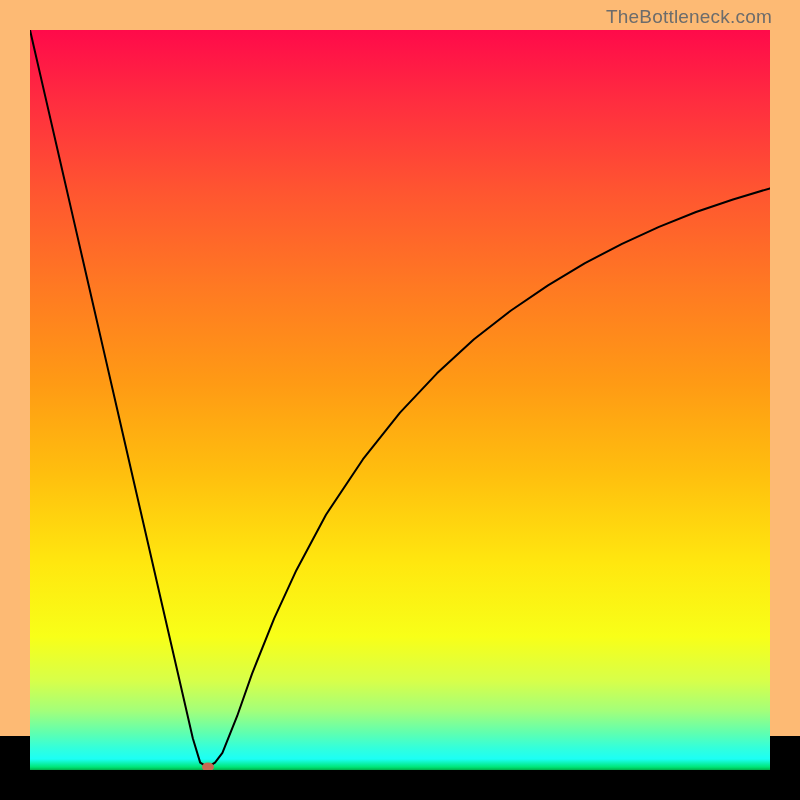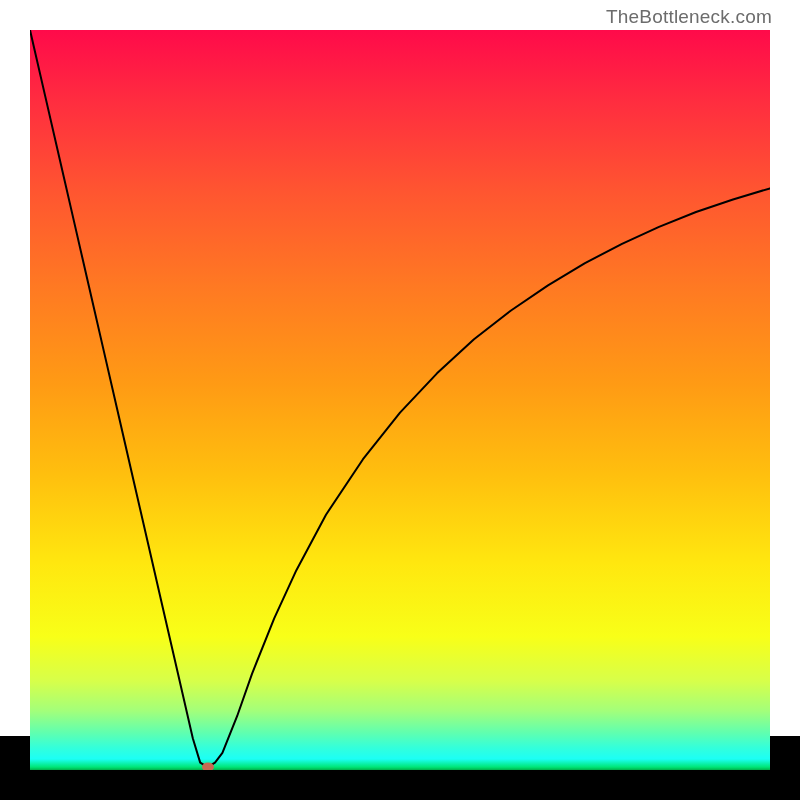--- a/index.html
+++ b/index.html
@@ -8,21 +8,21 @@
     width: 800px;
     height: 800px;
     overflow: hidden;
     background: #000;
     font-family: Arial, Helvetica, sans-serif;
   }
   .frame {
     position: relative;
     width: 800px;
     height: 736px;
-    background: #ffffff;
+    background: #fdba74;
   }
   .plot-area {
     position: absolute;
     left: 30px;
     top: 30px;
     width: 740px;
     height: 740px;
     overflow: hidden;
   }
   .gradient {

